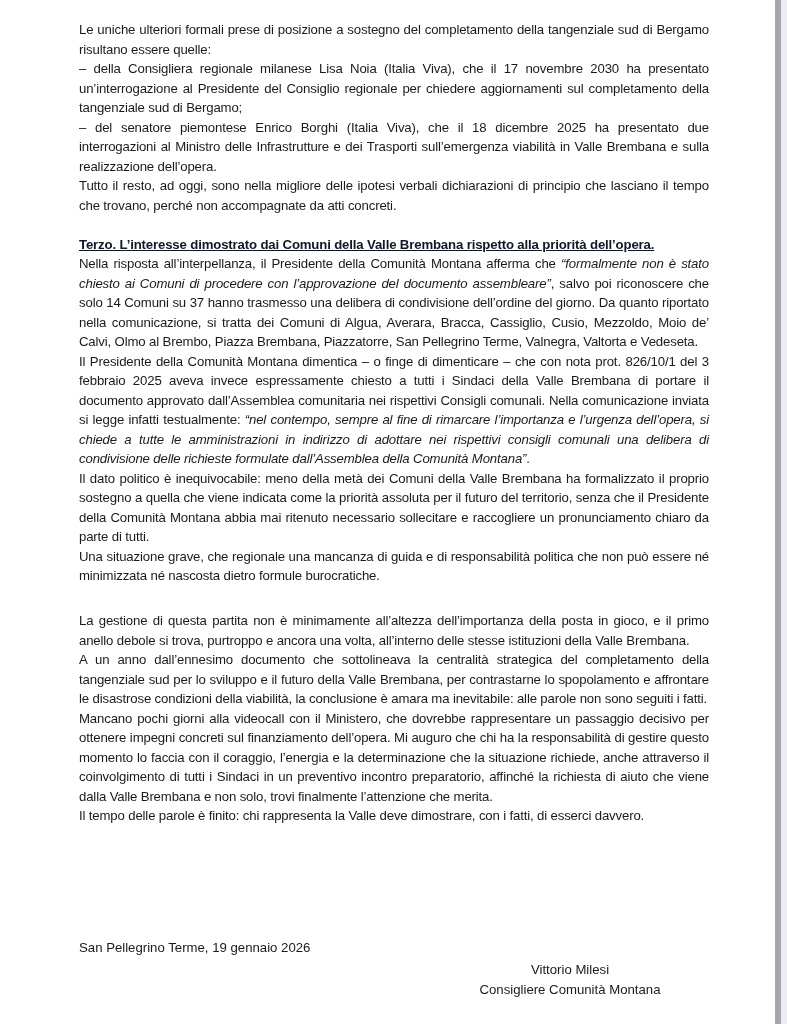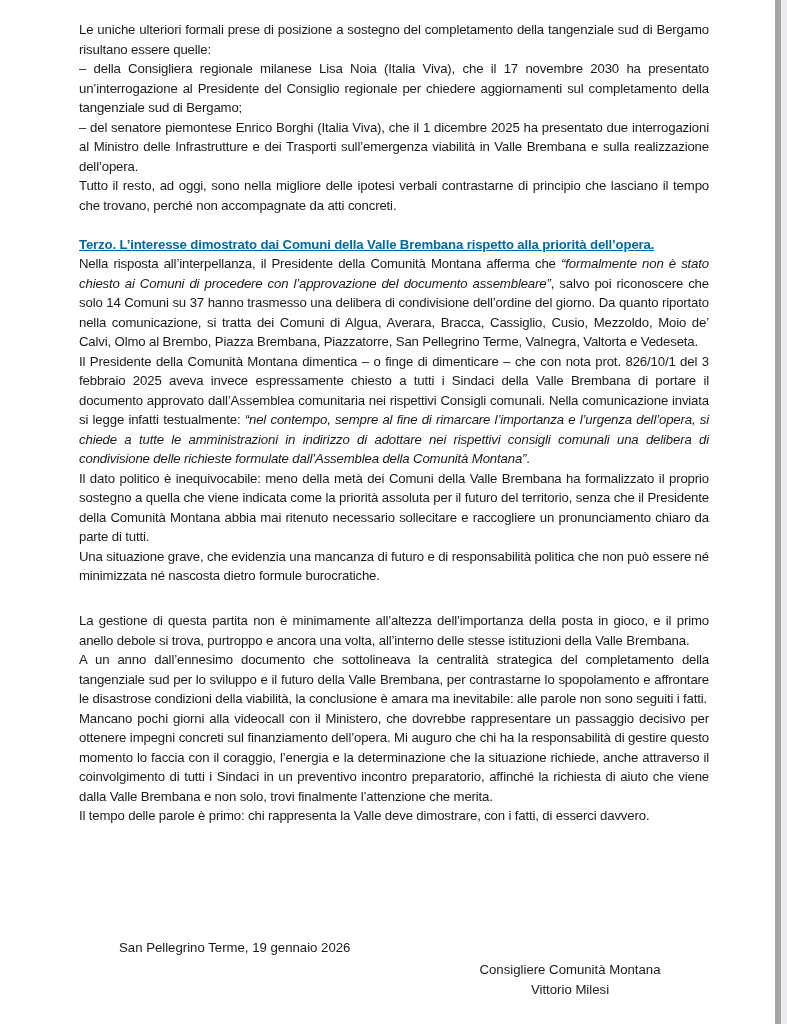--- a/index.html
+++ b/index.html
@@ -28,69 +28,69 @@
       position: absolute; left: 79px; top: 20px;
       width: 630px;
       font-size: 13.2px;
       line-height: 19.5px;
       color: #1a1a1a;
       letter-spacing: -0.15px;
     }
     p { margin: 0; text-align: justify; }
     .gap { height: 19.5px; }
     .heading {
-      color: #0369a1;
+      color: #0f172a;
       font-weight: bold;
       text-decoration: underline;
       text-align: left;
     }
     em { font-style: italic; }
-    .date { text-align: left; margin-left: 40px; }
+    .date { text-align: left; }
     .signature {
       position: absolute; left: 79px; top: 938px; width: 630px;
       font-size: 13.2px; line-height: 20px; color: #1a1a1a;
     }
     .sig-block {
       position: absolute; left: 386px; top: 0;
       width: 210px; text-align: center;
     }
   </style>
 </head>
 <body>
 
 <div class="page">
   <div class="content">
     <p>Le uniche ulteriori formali prese di posizione a sostegno del completamento della tangenziale sud di Bergamo risultano essere quelle:</p>
     <p>– della Consigliera regionale milanese Lisa Noia (Italia Viva), che il 17 novembre 2030 ha presentato un’interrogazione al Presidente del Consiglio regionale per chiedere aggiornamenti sul completamento della tangenziale sud di Bergamo;</p>
-    <p>– del senatore piemontese Enrico Borghi (Italia Viva), che il 1 dicembre 2025 ha presentato due interrogazioni al Ministro delle Infrastrutture e dei Trasporti sull’emergenza viabilità in Valle Brembana e sulla realizzazione dell’opera.</p>
-    <p>Tutto il resto, ad oggi, sono nella migliore delle ipotesi verbali contrastarne di principio che lasciano il tempo che trovano, perché non accompagnate da atti concreti.</p>
+    <p>– del senatore piemontese Enrico Borghi (Italia Viva), che il 18 dicembre 2025 ha presentato due interrogazioni al Ministro delle Infrastrutture e dei Trasporti sull’emergenza viabilità in Valle Brembana e sulla realizzazione dell’opera.</p>
+    <p>Tutto il resto, ad oggi, sono nella migliore delle ipotesi verbali dichiarazioni di principio che lasciano il tempo che trovano, perché non accompagnate da atti concreti.</p>
 
     <div class="gap"></div>
 
     <p class="heading">Terzo. L’interesse dimostrato dai Comuni della Valle Brembana rispetto alla priorità dell’opera.</p>
     <p>
       <span>Nella risposta all’interpellanza, il Presidente della Comunità Montana afferma che </span><em>“formalmente non è stato chiesto ai Comuni di procedere con l’approvazione del documento assembleare”</em><span>, salvo poi riconoscere che solo 14 Comuni su 37 hanno trasmesso una delibera di condivisione dell’ordine del giorno. Da quanto riportato nella comunicazione, si tratta dei Comuni di Algua, Averara, Bracca, Cassiglio, Cusio, Mezzoldo, Moio de’ Calvi, Olmo al Brembo, Piazza Brembana, Piazzatorre, San Pellegrino Terme, Valnegra, Valtorta e Vedeseta.</span>
     </p>
     <p>
       <span>Il Presidente della Comunità Montana dimentica – o finge di dimenticare – che con nota prot. 826/10/1 del 3 febbraio 2025 aveva invece espressamente chiesto a tutti i Sindaci della Valle Brembana di portare il documento approvato dall’Assemblea comunitaria nei rispettivi Consigli comunali. Nella comunicazione inviata si legge infatti testualmente: </span><em>“nel contempo, sempre al fine di rimarcare l’importanza e l’urgenza dell’opera, si chiede a tutte le amministrazioni in indirizzo di adottare nei rispettivi consigli comunali una delibera di condivisione delle richieste formulate dall’Assemblea della Comunità Montana”</em><span>.</span>
     </p>
     <p>Il dato politico è inequivocabile: meno della metà dei Comuni della Valle Brembana ha formalizzato il proprio sostegno a quella che viene indicata come la priorità assoluta per il futuro del territorio, senza che il Presidente della Comunità Montana abbia mai ritenuto necessario sollecitare e raccogliere un pronunciamento chiaro da parte di tutti.</p>
-    <p>Una situazione grave, che evidenzia una mancanza di futuro e di responsabilità politica che non può essere né minimizzata né nascosta dietro formule burocratiche.</p>
+    <p>Una situazione grave, che regionale una mancanza di guida e di responsabilità politica che non può essere né minimizzata né nascosta dietro formule burocratiche.</p>
 
     <div class="gap"></div>
     <div style="height:6px"></div>
 
     <p>La gestione di questa partita non è minimamente all’altezza dell’importanza della posta in gioco, e il primo anello debole si trova, purtroppo e ancora una volta, all’interno delle stesse istituzioni della Valle Brembana.</p>
     <p>A un anno dall’ennesimo documento che sottolineava la centralità strategica del completamento della tangenziale sud per lo sviluppo e il futuro della Valle Brembana, per contrastarne lo spopolamento e affrontare le disastrose condizioni della viabilità, la conclusione è amara ma inevitabile: alle parole non sono seguiti i fatti.</p>
     <p>Mancano pochi giorni alla videocall con il Ministero, che dovrebbe rappresentare un passaggio decisivo per ottenere impegni concreti sul finanziamento dell’opera. Mi auguro che chi ha la responsabilità di gestire questo momento lo faccia con il coraggio, l’energia e la determinazione che la situazione richiede, anche attraverso il coinvolgimento di tutti i Sindaci in un preventivo incontro preparatorio, affinché la richiesta di aiuto che viene dalla Valle Brembana e non solo, trovi finalmente l’attenzione che merita.</p>
-    <p>Il tempo delle parole è primo: chi rappresenta la Valle deve dimostrare, con i fatti, di esserci davvero.</p>
+    <p>Il tempo delle parole è finito: chi rappresenta la Valle deve dimostrare, con i fatti, di esserci davvero.</p>
   </div>
 
   <div class="signature">
     <p class="date">San Pellegrino Terme, 19 gennaio 2026</p>
     <div class="sig-block" style="top:22px;">
+      <div>Vittorio Milesi</div>
       <div>Consigliere Comunità Montana</div>
-      <div>Vittorio Milesi</div>
     </div>
   </div>
 </div>
 <div class="edge-strip"></div>
 <div class="edge-right"></div>
 
 </body></html>

